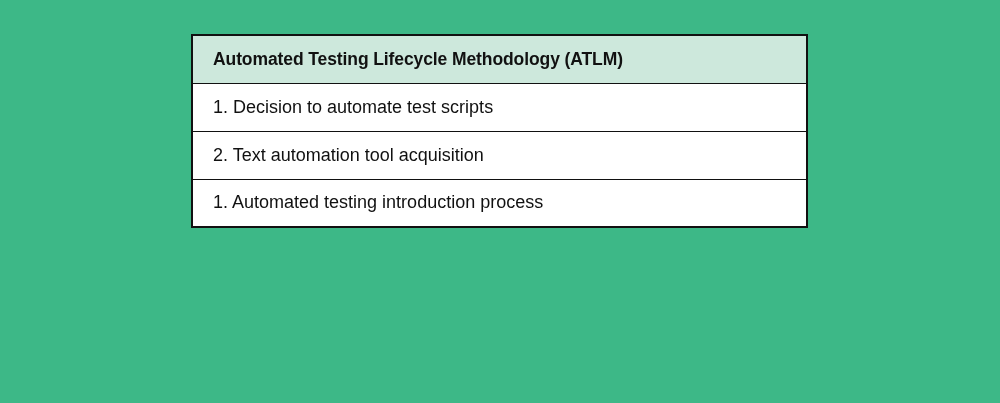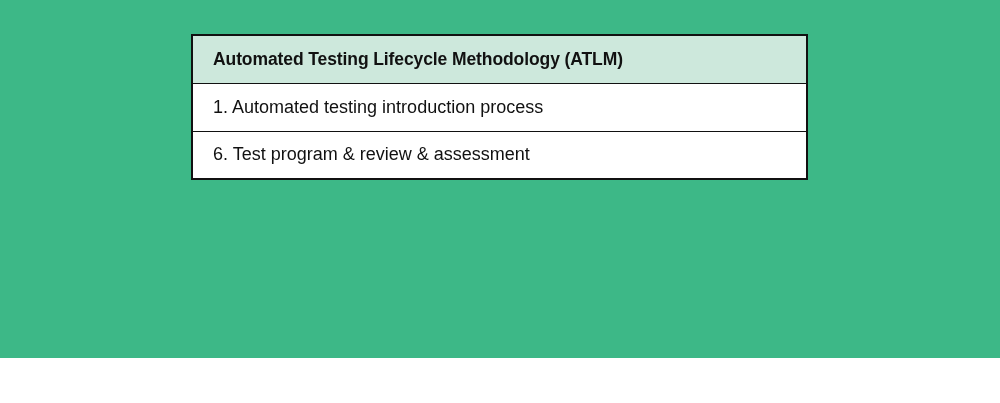--- a/index.html
+++ b/index.html
@@ -11,21 +11,21 @@
     width: 1000px;
     height: 403px;
     overflow: hidden;
     font-family: "Liberation Sans", sans-serif;
     -webkit-font-smoothing: antialiased;
   }
 
   #canvas {
     position: relative;
     width: 1000px;
-    height: 358px;
+    height: 403px;
     background: #3DB887;
     box-sizing: border-box;
   }
 
   #atlm-table {
     position: absolute;
     left: 191px;
     top: 34px;
     width: 617px;
     border-collapse: collapse;
@@ -76,24 +76,29 @@
 
   <table id="atlm-table">
     <thead>
       <tr>
         <th class="header-cell">Automated Testing Lifecycle Methodology (ATLM)</th>
       </tr>
     </thead>
     <tbody>
       <tr>
         <td class="step-cell">
-          <span class="step-text">1. Automated testing introduction process</span>
+          <span class="step-text">1. Decision to automate test scripts</span>
         </td>
       </tr>
       <tr>
         <td class="step-cell">
-          <span class="step-text">6. Test program &amp; review &amp; assessment</span>
+          <span class="step-text">2. Text automation tool acquisition</span>
+        </td>
+      </tr>
+      <tr>
+        <td class="step-cell">
+          <span class="step-text">1. Automated testing introduction process</span>
         </td>
       </tr>
     </tbody>
   </table>
 
 </div>
 
 </body></html>

